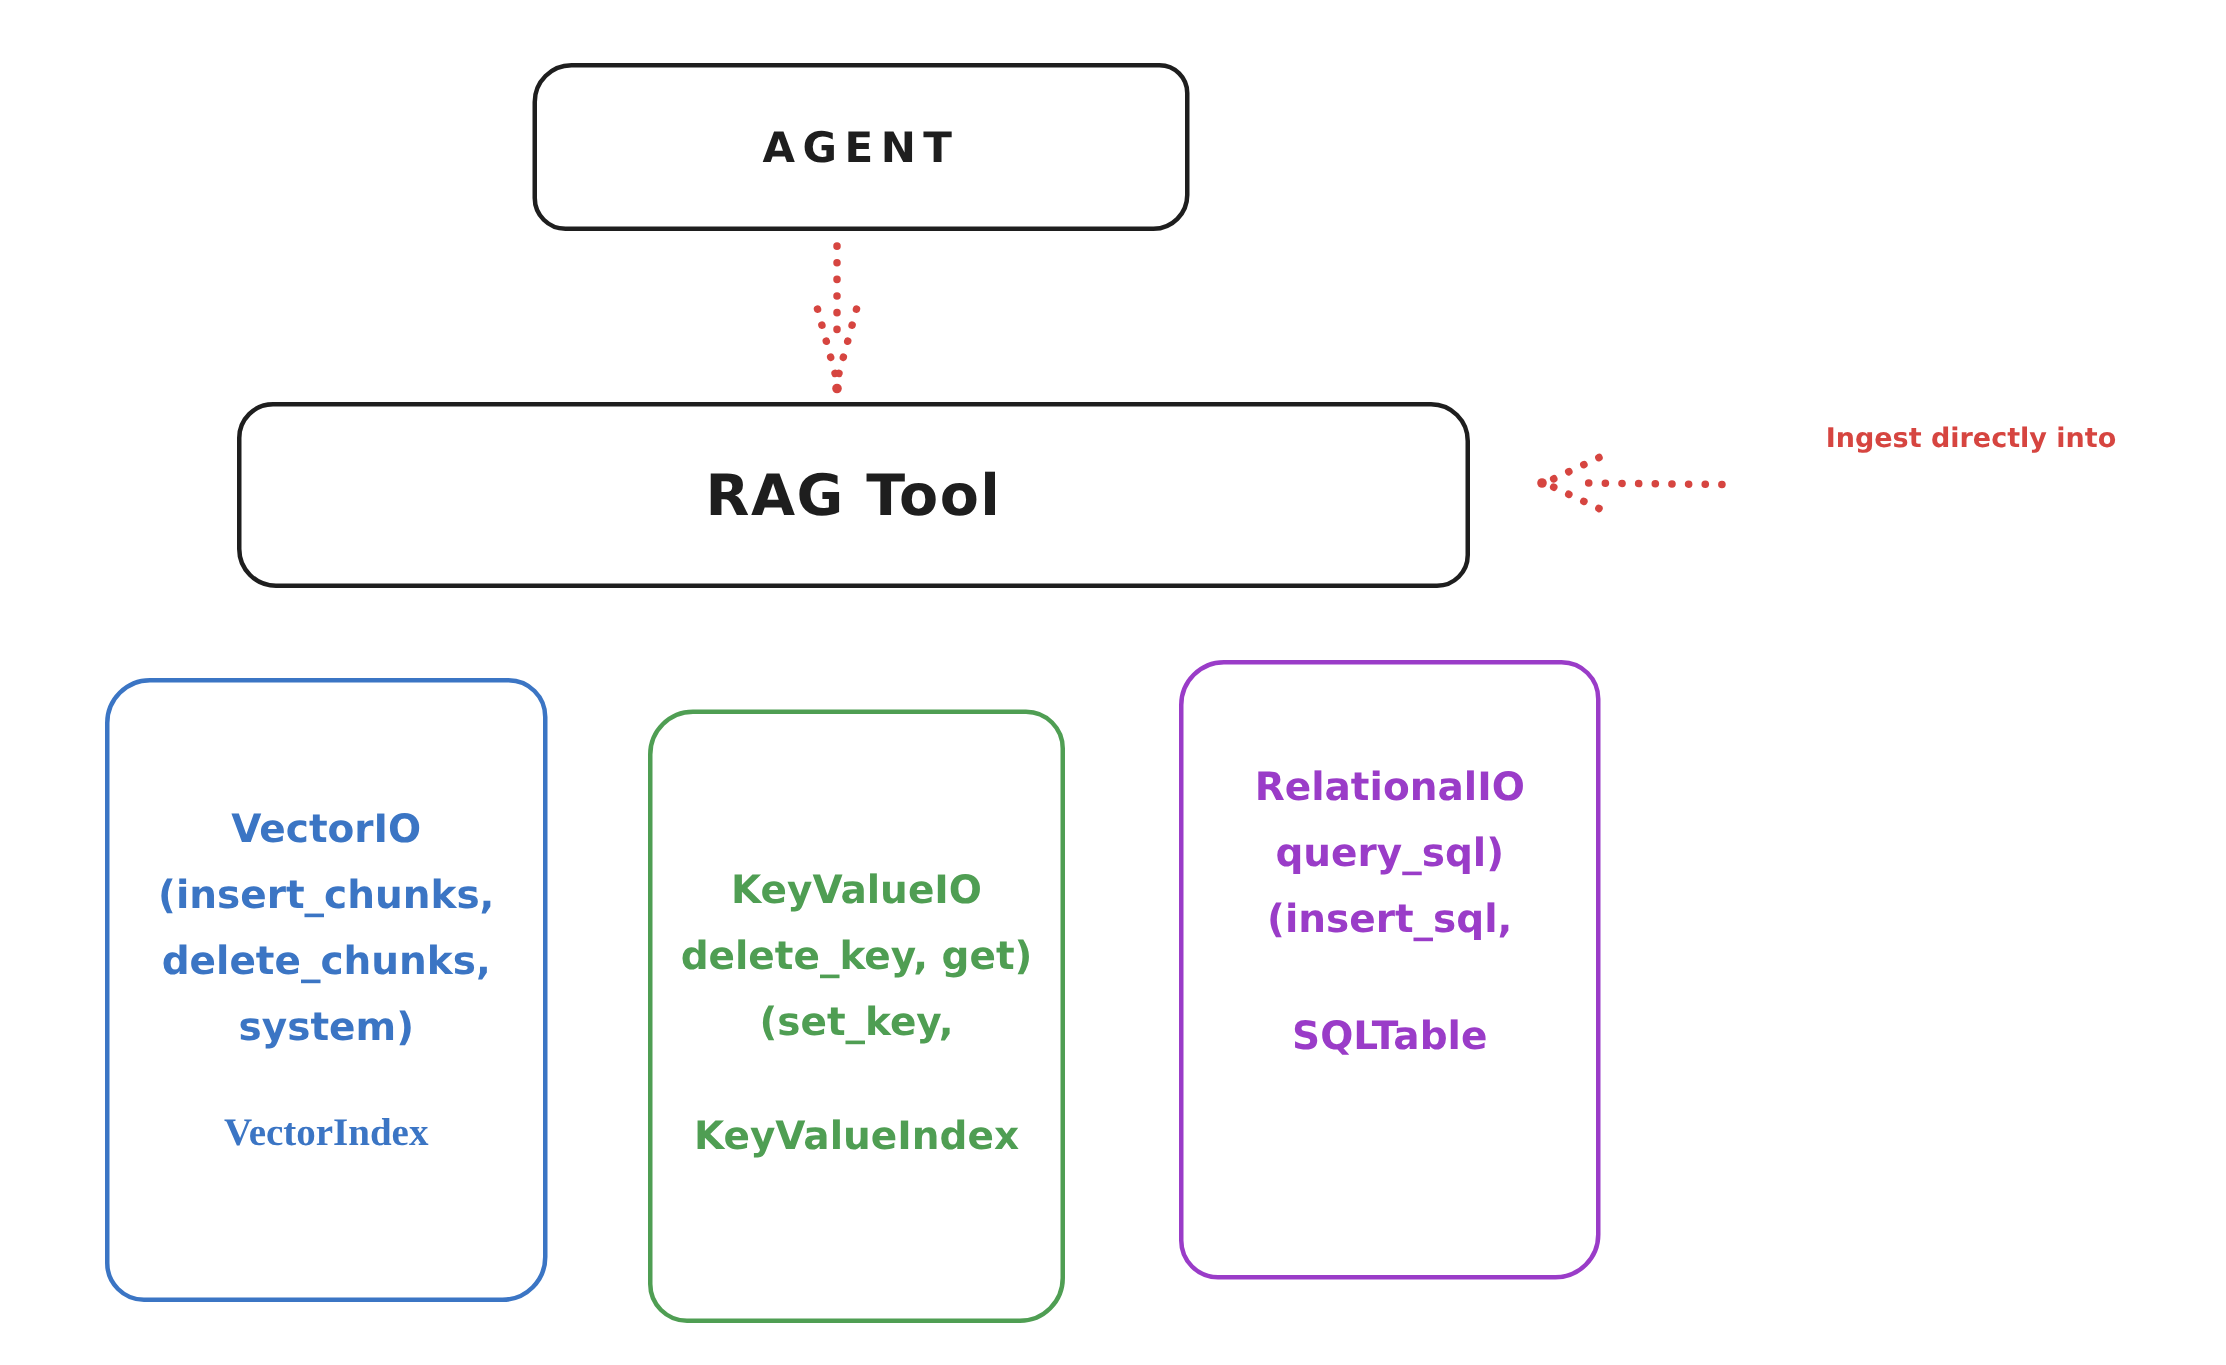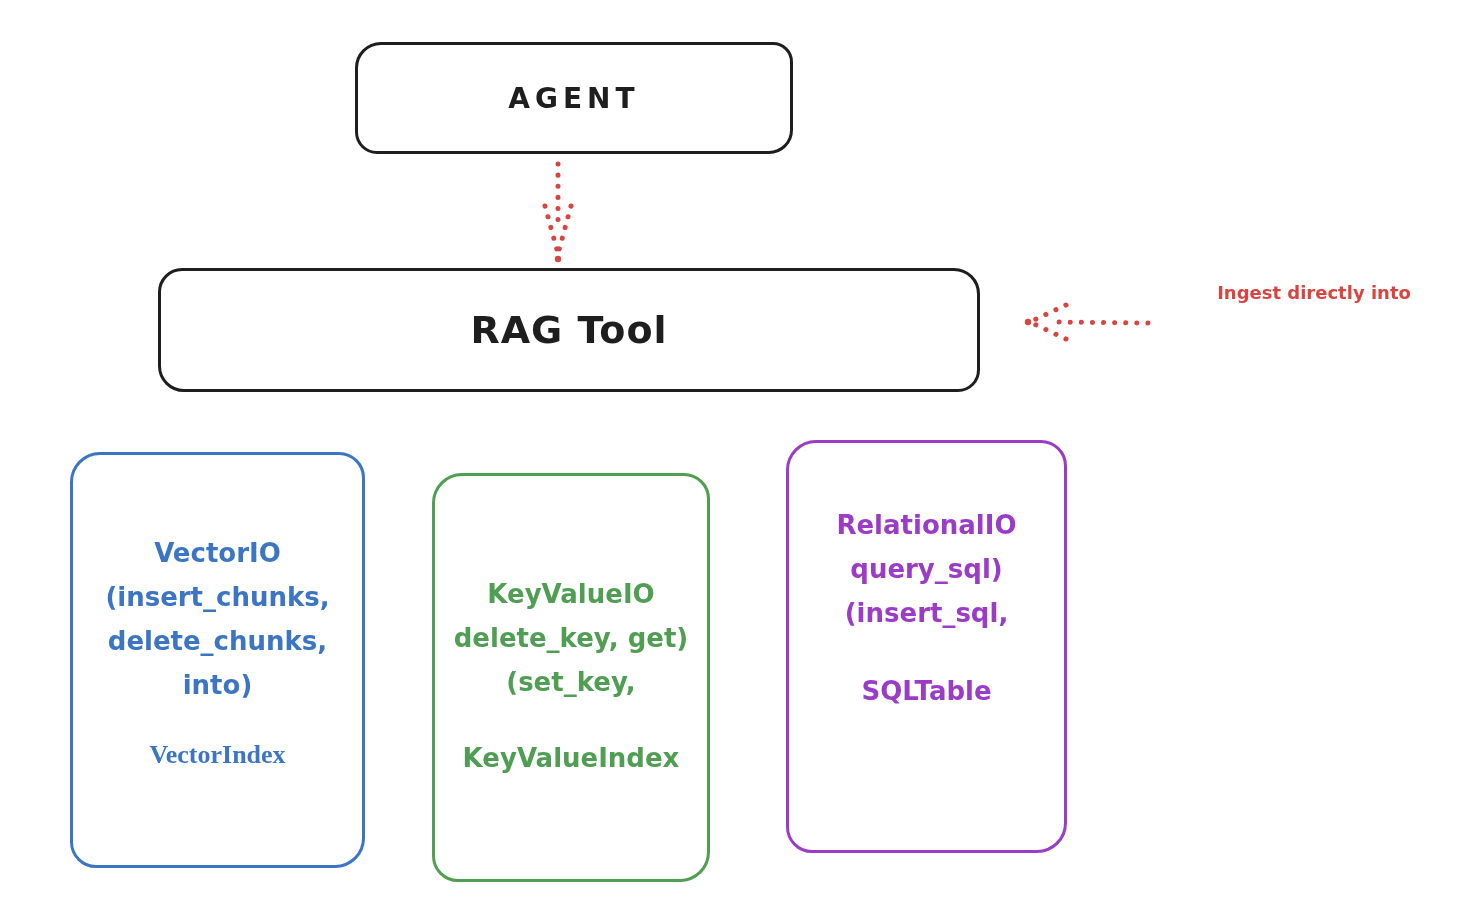--- a/index.html
+++ b/index.html
@@ -97,21 +97,21 @@
   </svg>
 
   <div class="annotation red-text">
     <div>Ingest directly into</div>
   </div>
 
   <div class="node storage box-blue">
     <div>VectorIO</div>
     <div>(insert_chunks,</div>
     <div>delete_chunks,</div>
-    <div>into)</div>
+    <div>system)</div>
     <div class="index-label">VectorIndex</div>
   </div>
 
   <div class="node storage box-green">
     <div>KeyValueIO</div>
     <div>delete_key, get)</div>
     <div>(set_key,</div>
     <div class="index-label">KeyValueIndex</div>
   </div>
 

